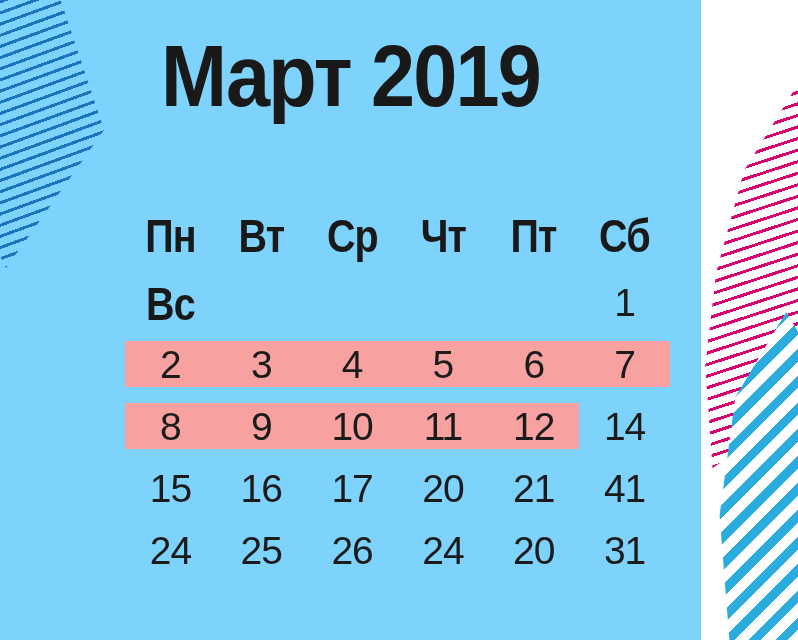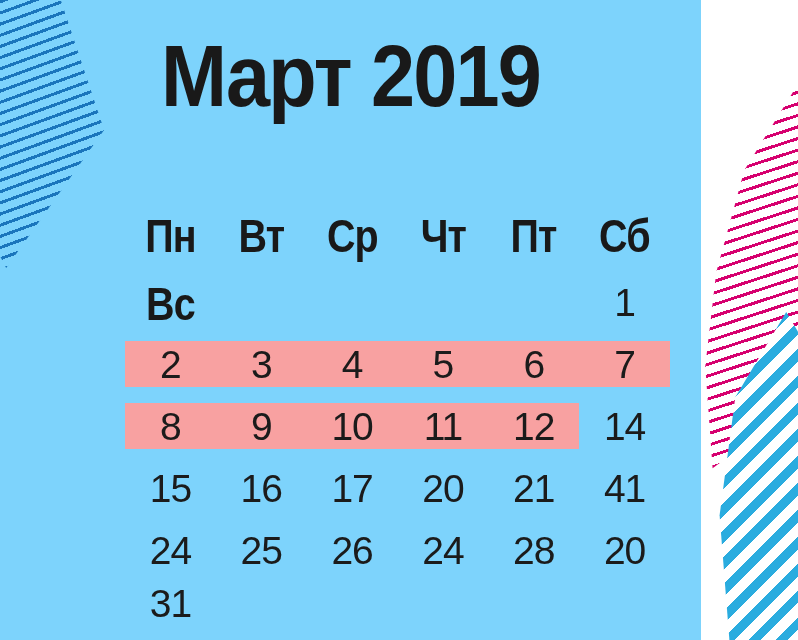--- a/index.html
+++ b/index.html
@@ -161,18 +161,17 @@
     <div class="day-cell">17</div>
 
     <div class="day-cell">20</div>
     <div class="day-cell">21</div>
     <div class="day-cell">41</div>
     <div class="day-cell">24</div>
 
     <div class="day-cell">25</div>
     <div class="day-cell">26</div>
     <div class="day-cell">24</div>
-    <div class="day-cell">28</div>
     <div class="day-cell">20</div>
     <div class="day-cell">31</div>
   </div>
 
 </div>
 
 </body></html>

